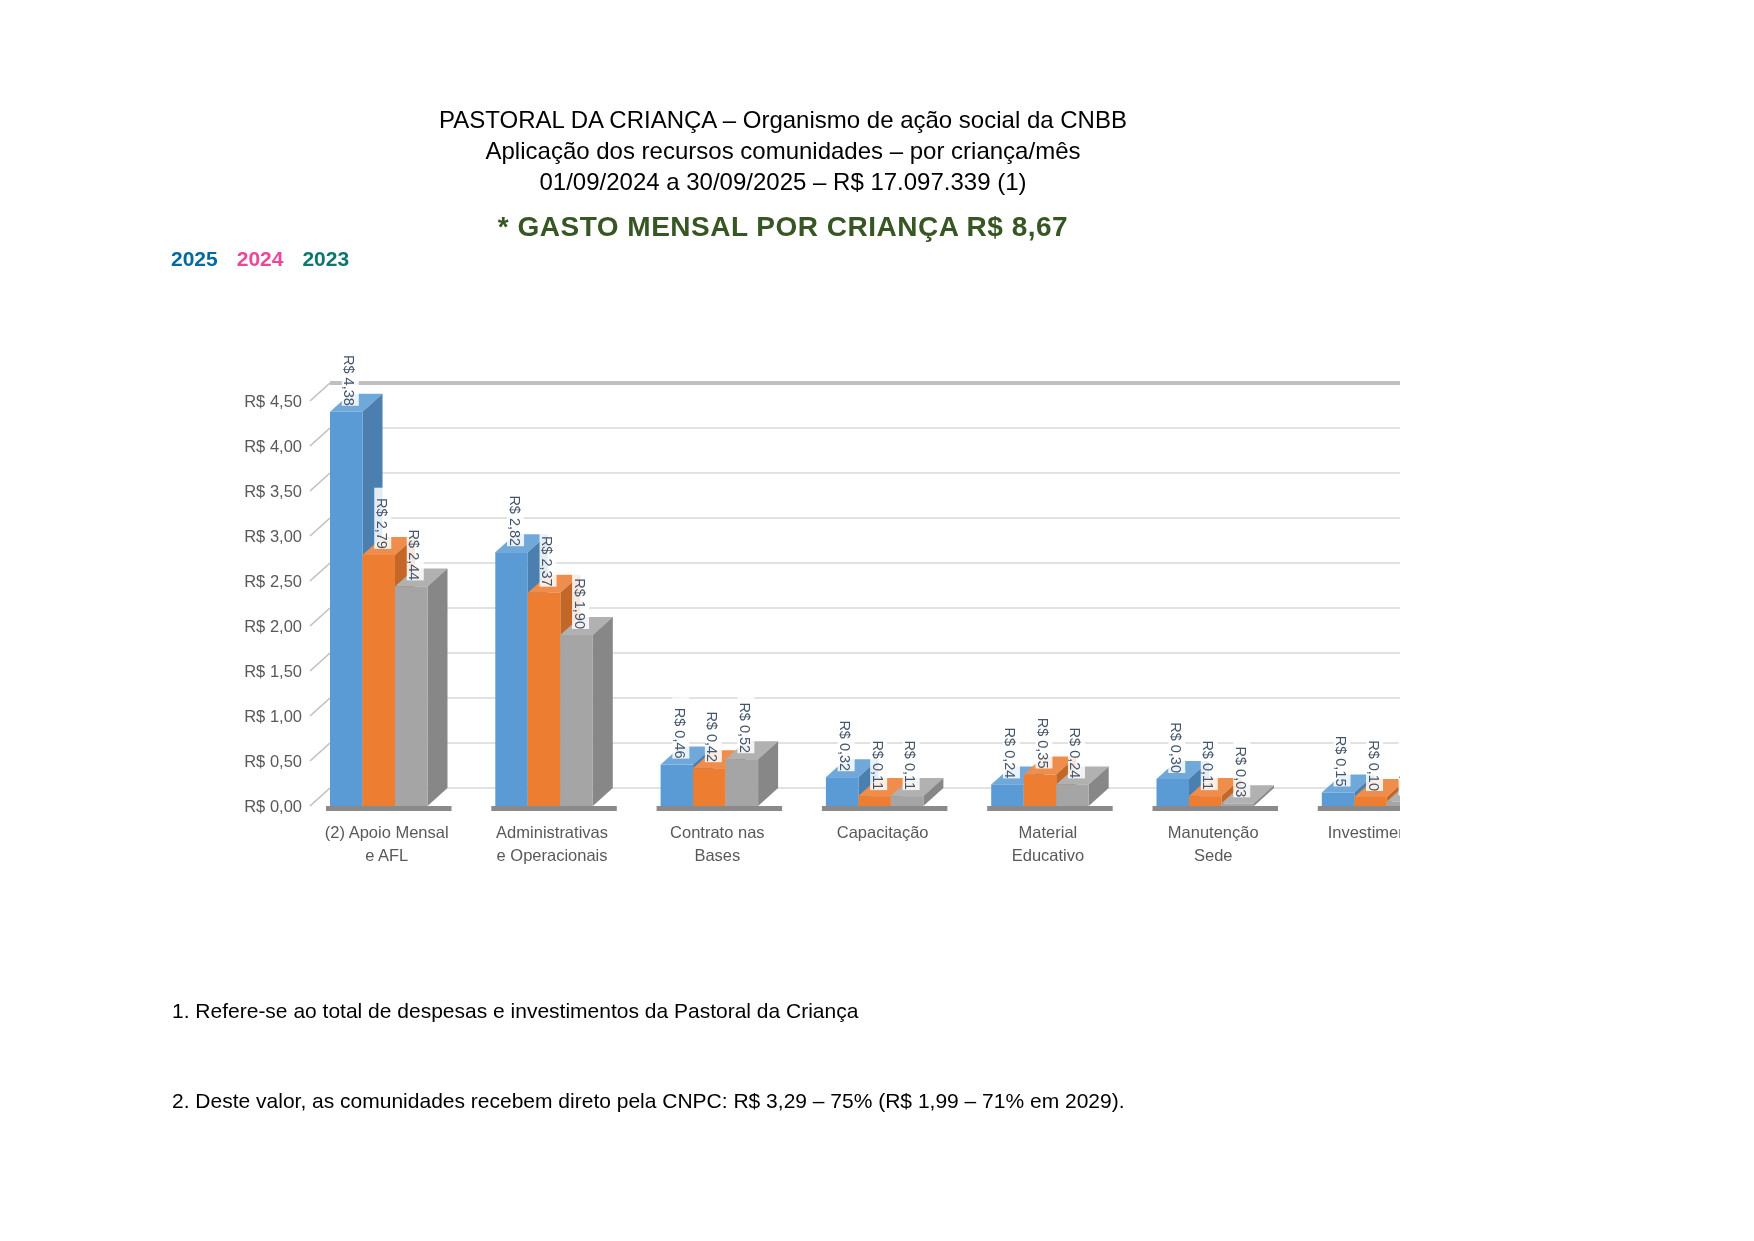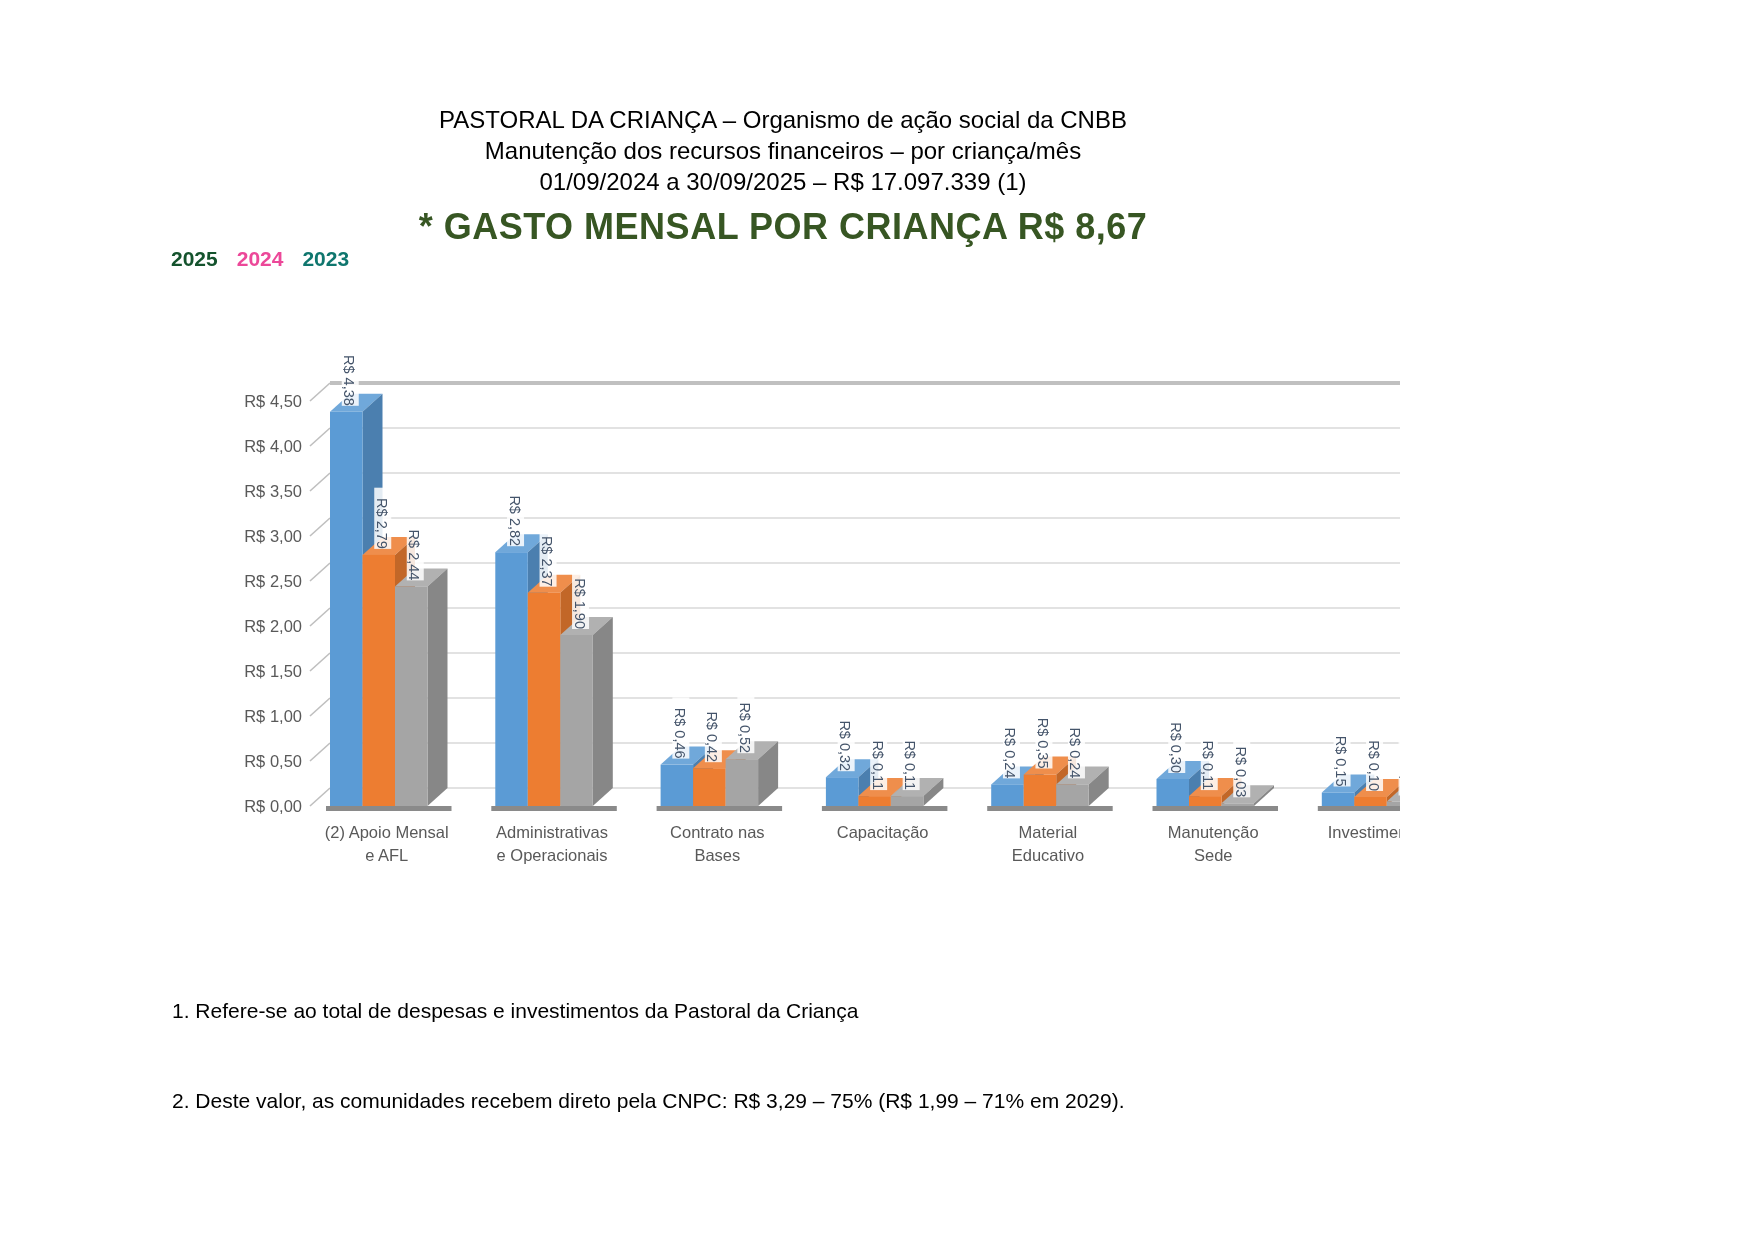--- a/index.html
+++ b/index.html
@@ -1,40 +1,40 @@
 <!DOCTYPE html>
 <html><head>
 <meta charset="utf-8">
 <style>
   html,body{margin:0;padding:0;background:#fff;}
   .page{position:relative;width:1400px;height:1241px;background:#ffffff;overflow:hidden;
         font-family:"Liberation Sans",sans-serif;color:#000;}
   .title-block{position:absolute;left:98px;top:104px;width:1370px;text-align:center;
                font-size:24px;line-height:31px;color:#000;}
-  .title-highlight{margin-top:14px;font-size:36px;font-weight:bold;letter-spacing:.5px;}
+  .title-highlight{margin-top:14px;font-size:28px;font-weight:bold;letter-spacing:.5px;}
   .legend{position:absolute;left:171px;top:247px;display:flex;gap:19px;
           font-size:21px;font-weight:bold;}
   svg.chart{position:absolute;left:0;top:0;}
   .footnotes{position:absolute;left:172px;top:936px;font-size:21px;line-height:30px;
              white-space:pre-wrap;}
 </style>
 </head>
 <body>
 
 <div class="page">
 
   <div class="title-block">
     <div>PASTORAL DA CRIANÇA – Organismo de ação social da CNBB</div>
-    <div>Manutenção dos recursos financeiros – por criança/mês</div>
+    <div>Aplicação dos recursos comunidades – por criança/mês</div>
     <div>01/09/2024 a 30/09/2025 – R$ 17.097.339 (1)</div>
     <div class="title-highlight" style="color: rgb(55, 86, 35);">* GASTO MENSAL POR CRIANÇA R$ 8,67</div>
   </div>
 
   <div class="legend">
-    <span style="color: #14532d;">2025</span>
+    <span style="color: #0369a1;">2025</span>
     <span style="color: #ec4899;">2024</span>
     <span style="color: #0f766e;">2023</span>
   </div>
 
   <svg id="chart" class="chart" width="1754" height="1241" viewBox="0 0 1754 1241" aria-hidden="true">
       <line x1="330" y1="788" x2="1477" y2="788" stroke="#D9D9D9" stroke-width="1.6"></line>
       <line x1="310" y1="806" x2="330" y2="788" stroke="#BFBFBF" stroke-width="1.6"></line>
       <text x="302" y="812" text-anchor="end" font-size="16.5" fill="#595959">R$ 0,00</text>
       <line x1="330" y1="743" x2="1477" y2="743" stroke="#D9D9D9" stroke-width="1.6"></line>
       <line x1="310" y1="761" x2="330" y2="743" stroke="#BFBFBF" stroke-width="1.6"></line>

